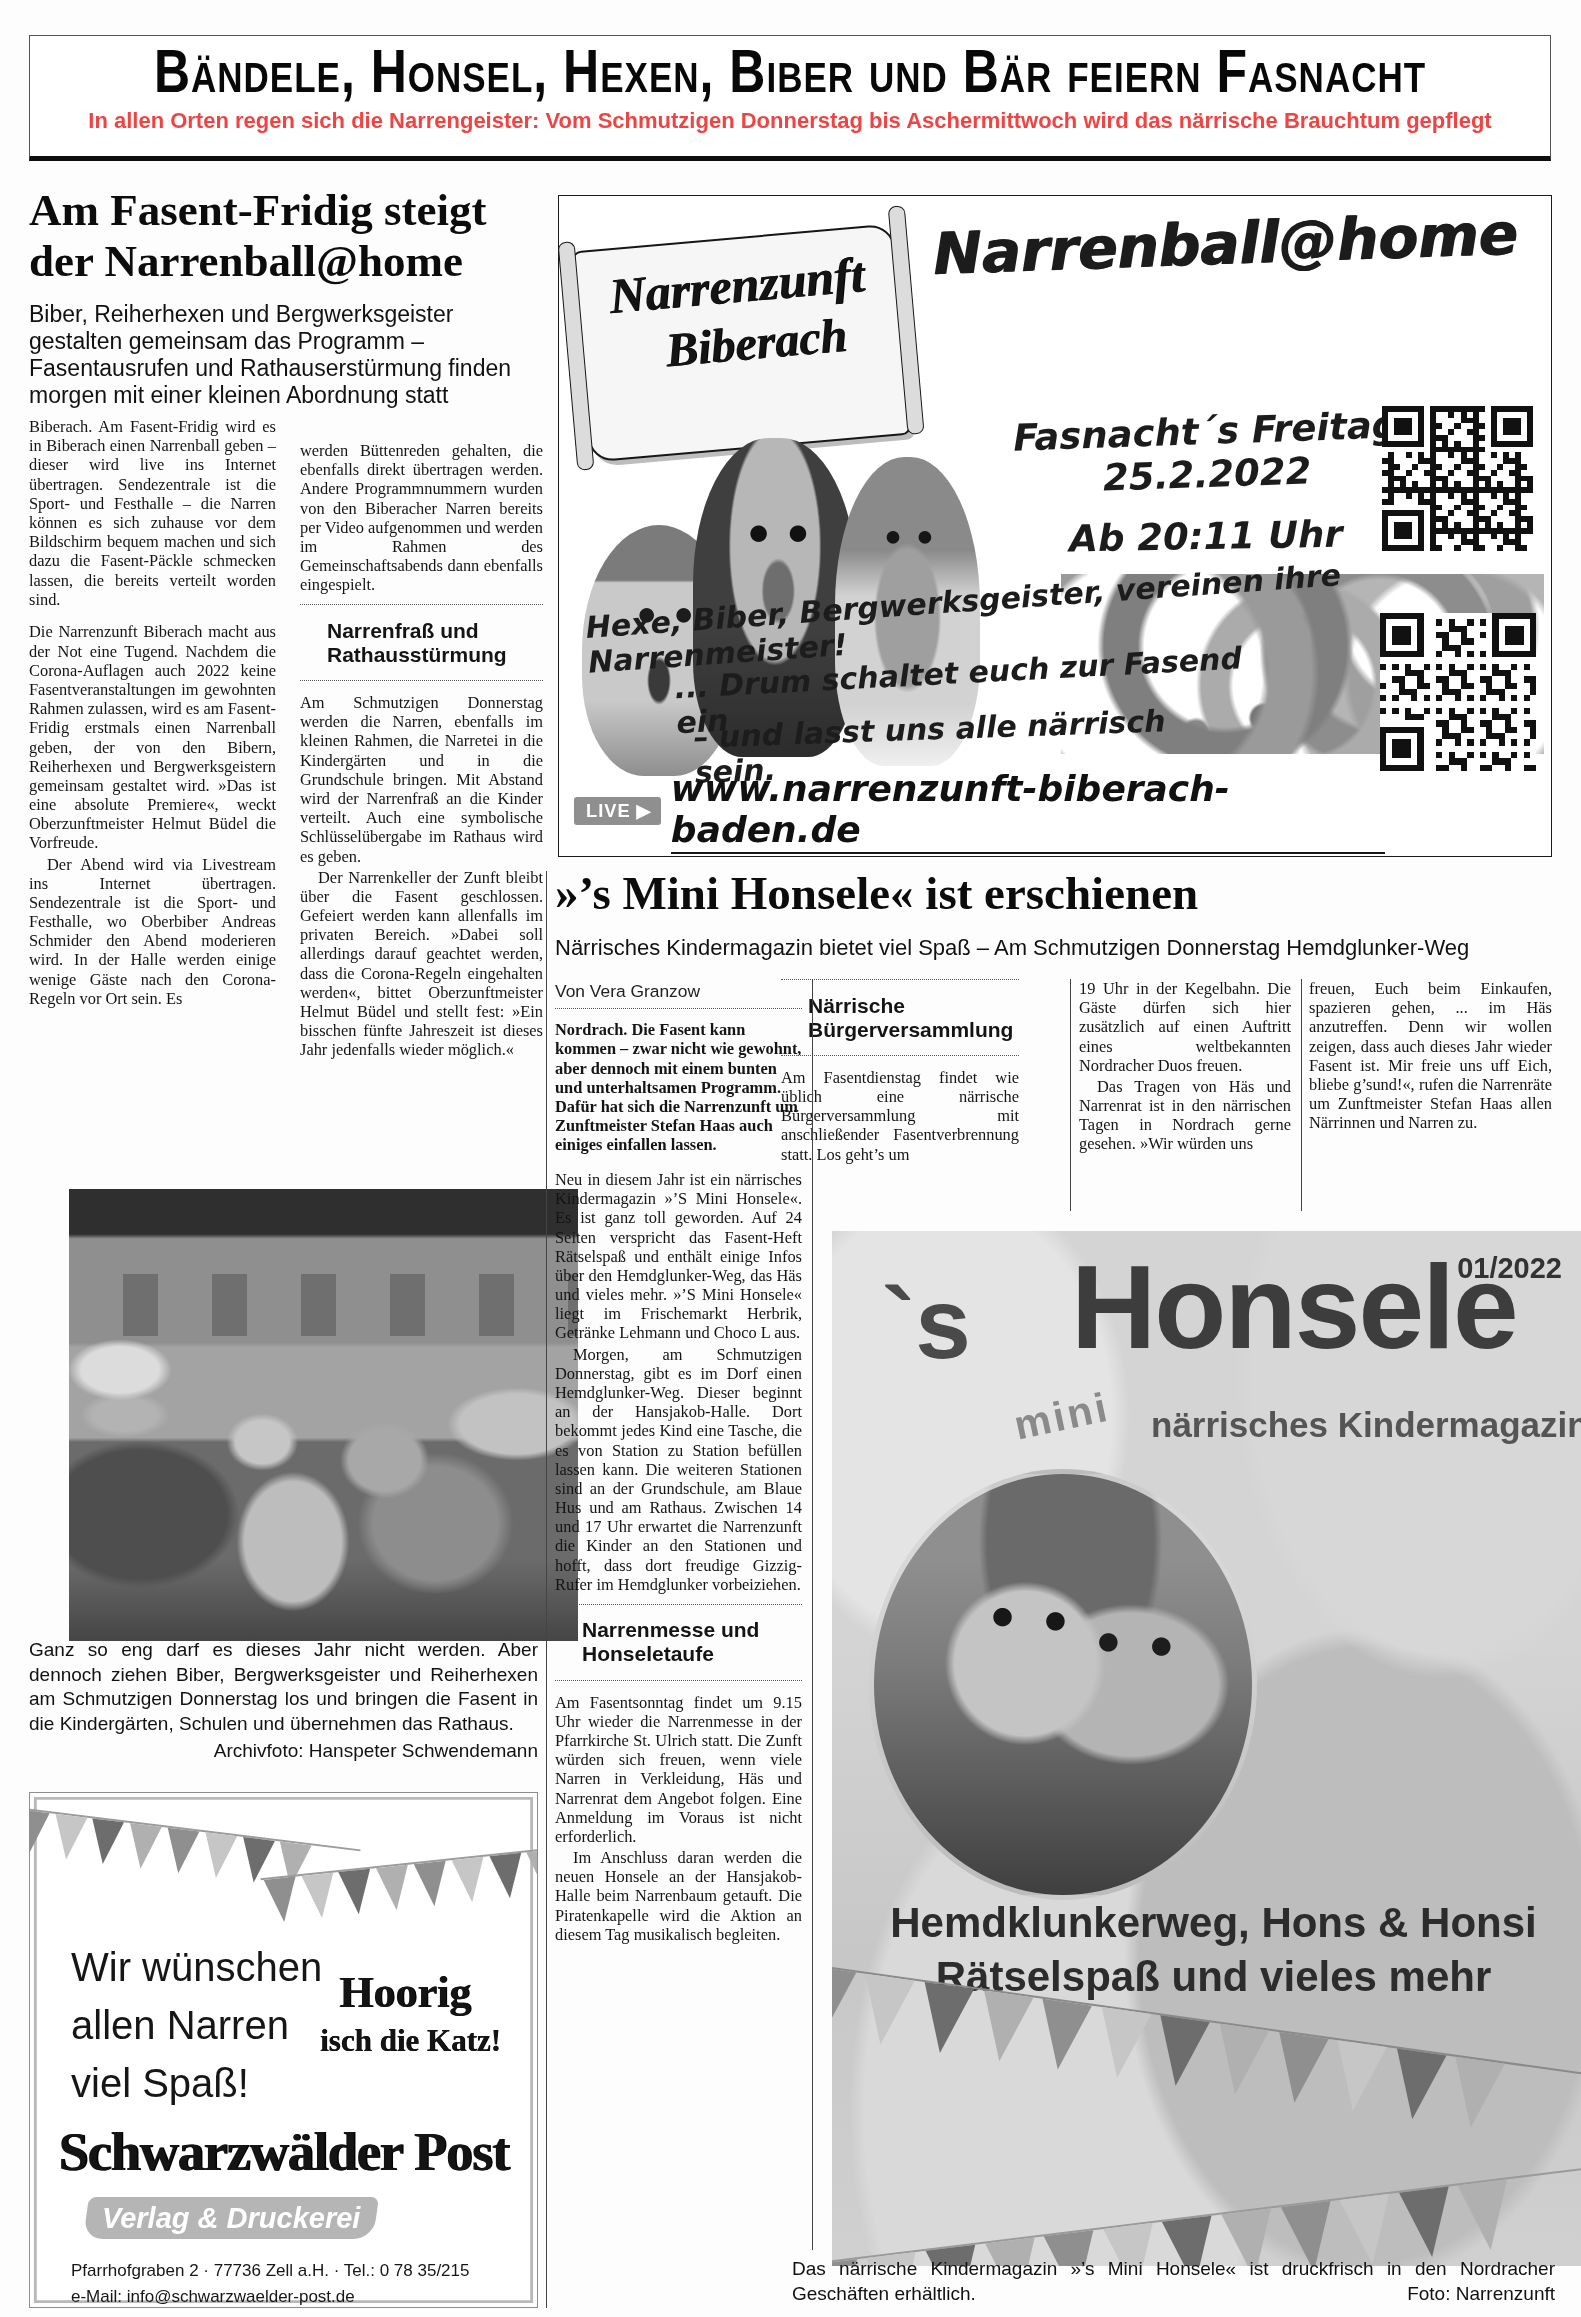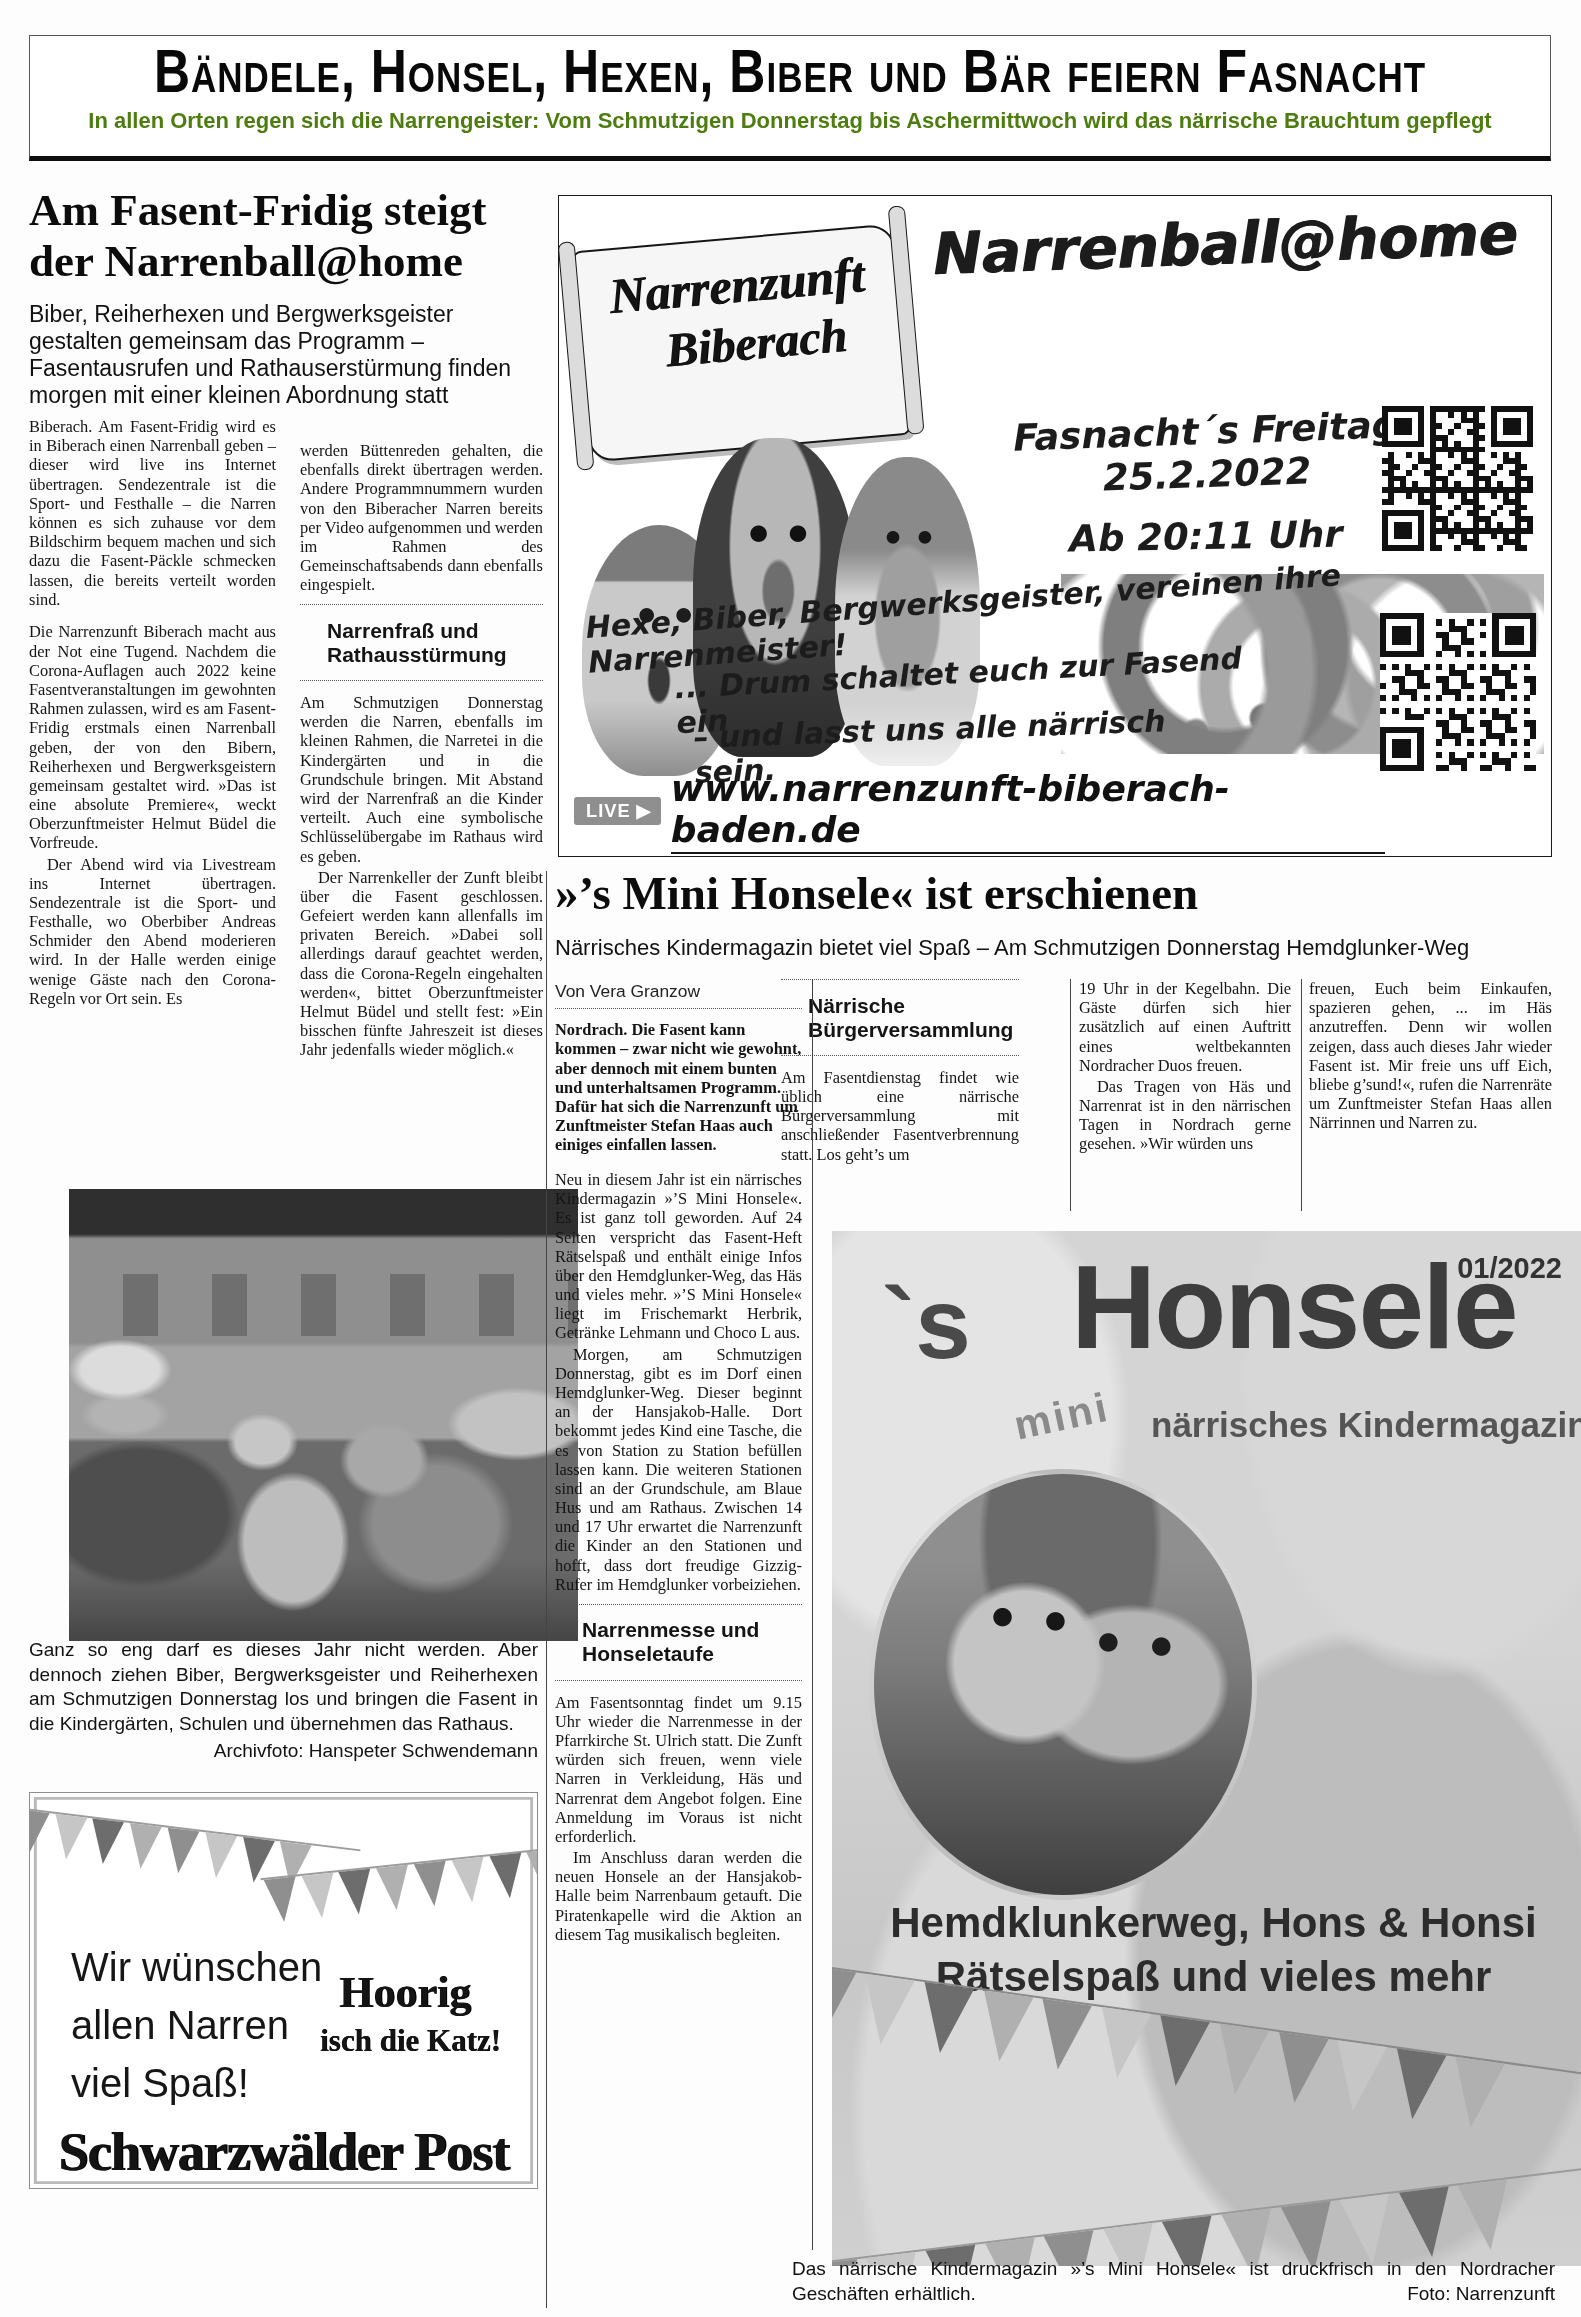--- a/index.html
+++ b/index.html
@@ -7,21 +7,21 @@
         font-family:"Liberation Sans",sans-serif;color:#141414;overflow:hidden;}
   [data-bind]{white-space:pre-line;}
 
   
   .masthead{position:absolute;left:29px;top:35px;width:1522px;height:126px;
             border:1px solid #555;border-bottom:5.8px solid #0e0e0e;background:#fff;
             text-align:center;box-sizing:border-box;}
   .mast-title{margin:3.9px 0 0;font-family:"Liberation Sans",sans-serif;font-weight:600;
               font-size:50px;font-variant:small-caps;letter-spacing:1px;color:#080808;
               display:inline-block;transform:scale(1.0,1.22);transform-origin:50% 60%;line-height:1.35;}
-  .mast-sub{margin:1.9px 0 0;font-size:22px;font-weight:700;color:#4d7c0f;line-height:1.1;}
+  .mast-sub{margin:1.9px 0 0;font-size:22px;font-weight:700;color:#ef4444;line-height:1.1;}
   .headline{font-family:"Liberation Serif",serif;font-weight:700;color:#0c0c0c;}
   .body-col p{font-family:"Liberation Serif",serif;font-size:16.4px;line-height:1.17;
               text-align:justify;margin:0 0 1.9px;hyphens:auto;}
   .body-col p.ind{text-indent:1.1em;}
   .lead{font-weight:400;font-family:"Liberation Sans",sans-serif;font-size:17px;
         line-height:1.2;text-align:left;margin:0 0 13.5px !important;}
   .subhead{font-family:"Liberation Sans",sans-serif;font-weight:700;font-size:21px;
            line-height:1.15;border-top:1.9px dotted #555;border-bottom:1.9px dotted #555;
            padding:13.5px 0 13.5px 27px;margin:9.7px 0 11.6px;}
   .byline{font-size:17.4px;color:#222;border-bottom:1.9px dotted #555;padding:1.9px 0 5.8px;margin:0 0 11.6px;}
@@ -105,21 +105,21 @@
       repeating-linear-gradient(90deg,transparent 0 54px,#6f6f6f 54px 89px),
       linear-gradient(180deg,#2f2f2f 0 10%,#8f8f8f 11% 34%,#a3a3a3 35% 55%,#6b6b6b 56% 82%,#454545 100%);
     background-size:auto,auto,auto,auto,auto,auto,auto,auto,100% 62px,100% 100%;
     background-position:0 0,0 0,0 0,0 0,0 0,0 0,0 0,0 0,0 85px,0 0;
     background-repeat:no-repeat,no-repeat,no-repeat,no-repeat,no-repeat,no-repeat,no-repeat,no-repeat,no-repeat,no-repeat;}
   .photo-cap{position:absolute;left:29px;top:1638px;width:509px;font-size:19px;line-height:1.3;
              text-align:justify;color:#111;}
   .photo-credit{display:block;text-align:right;margin-top:1.9px;}
 
   
-  .ad{position:absolute;left:29px;top:1792px;width:509px;height:397px;background:#fff;
+  .ad{position:absolute;left:29px;top:1792px;width:509px;height:516px;background:#fff;
       border:1.9px solid #8d8d8d;box-shadow:inset 0 0 0 3.9px #fff,inset 0 0 0 6.8px #b9b9b9;
       box-sizing:border-box;overflow:hidden;}
   .garland{position:absolute;white-space:nowrap;border-top:2.9px solid #9c9c9c;line-height:0;}
   .ad .g1{left:-19.3px;top:35px;width:348px;transform:rotate(7deg);}
   .ad .g2{left:232px;top:68px;width:328px;transform:rotate(-6deg);}
   .flag{width:0;height:0;display:inline-block;border-left:16.4px solid transparent;
         border-right:16.4px solid transparent;border-top:44px solid #888;margin:0 2.9px;}
   .f0{border-top-color:#8f8f8f;} .f1{border-top-color:#c6c6c6;} .f2{border-top-color:#6d6d6d;} .f3{border-top-color:#b0b0b0;}
   .wish{position:absolute;left:41px;top:145px;font-size:40px;line-height:1.45;font-weight:500;color:#161616;}
   .hoorig1{position:absolute;left:309px;top:174px;font-family:"Liberation Serif",serif;font-weight:700;

